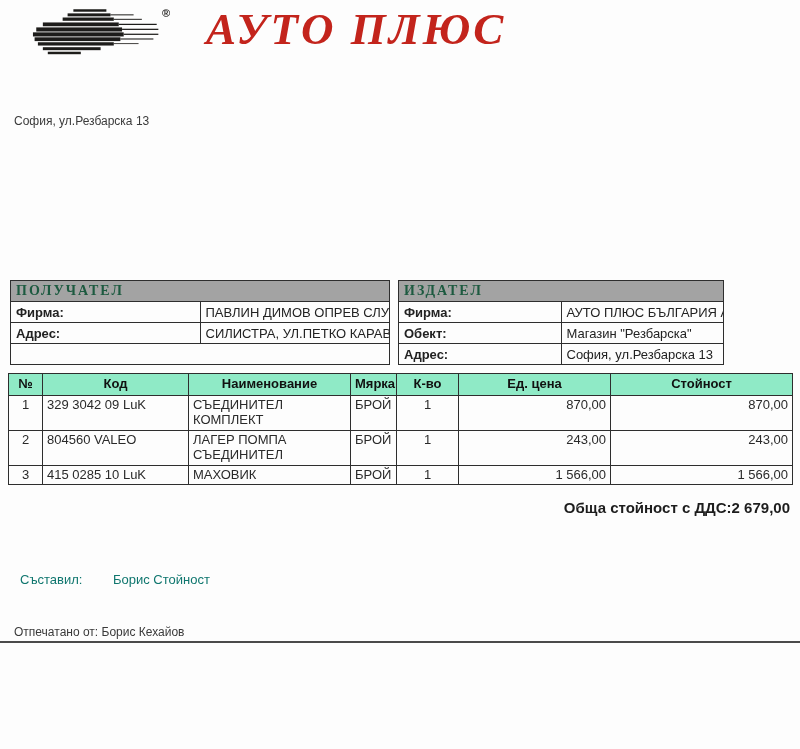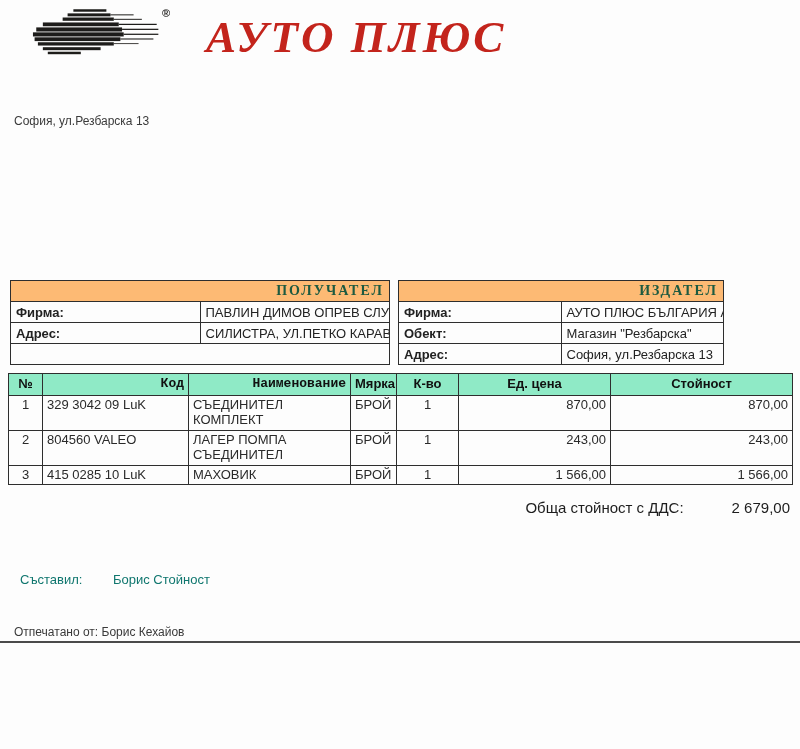--- a/index.html
+++ b/index.html
@@ -11,21 +11,21 @@
     color:#222;
     overflow:hidden;
     margin:0 auto;
   }
   
   .logo-block{position:absolute;top:5px;left:28px;display:flex;align-items:flex-start;}
   .car-logo{width:132px;height:58px;}
   .car-logo rect{fill:#1d1c1a;}
   .reg-mark{font-size:11px;font-weight:bold;color:#1d1c1a;margin:2px 2px 0 2px;}
   .brand{
-    margin-left:34px;margin-top:10px;
+    margin-left:34px;margin-top:2px;
     font-family:"Liberation Serif", serif;
     font-style:italic;font-weight:bold;
     font-size:45px;line-height:1;
     color:#c3241c;letter-spacing:3px;
     white-space:nowrap;
   }
   .tagline{
     position:absolute;top:66px;left:30px;
     font-size:25px;font-weight:bold;font-style:italic;
     color:#1c1c1c;letter-spacing:0.5px;white-space:nowrap;
@@ -46,47 +46,47 @@
 
   
   .party-tables{position:absolute;top:280px;left:0;width:800px;}
   table{border-collapse:collapse;}
   .party{position:absolute;top:0;}
   .party-left{left:10px;width:380px;}
   .party-right{left:398px;width:326px;}
   .party table{width:100%;table-layout:fixed;}
   .party td,.party th{border:1px solid #2e2e2e;font-size:13px;padding:1px 5px;height:18px;overflow:hidden;white-space:nowrap;}
   .party th{
-    background:#fdba74;
+    background:#a3a3a3;
     font-family:"Liberation Serif", serif;
     font-weight:bold;font-size:14px;letter-spacing:2px;
-    color:#1d5a40;text-align:right;
+    color:#1d5a40;text-align:left;
   }
   .party .lbl{font-weight:bold;width:66px;}
   .party-left .lbl{width:70px;}
 
   
   .items{position:absolute;top:373px;left:8px;width:784px;}
   .items table{width:784px;table-layout:fixed;}
   .items th,.items td{border:1px solid #2e2e2e;font-size:13px;padding:1px 4px;vertical-align:top;overflow:hidden;}
   .items th{background:#8feac6;font-weight:bold;color:#111;height:18px;padding-top:2px;}
-  .items th.al{text-align:right;font-family:Liberation Mono, monospace;}
+  .items th.al{text-align:center;}
   .items td{color:#2a2a2a;}
   .c-num{text-align:center;}
   .c-qty{text-align:center;}
   .c-price{text-align:right;}
   .c-name{white-space:pre-line;}
   .row-tall td{height:32px;}
   .row-short td{height:16px;}
 
   
   .total-row{
     position:absolute;top:499px;right:10px;
-    display:flex;align-items:flex-start;gap:48px;
-    font-size:15px;font-weight:normal;color:#1d1d1d;
+    display:flex;align-items:flex-start;
+    font-size:15px;font-weight:bold;color:#1d1d1d;
   }
   .composed{position:absolute;top:572px;left:20px;font-size:13px;color:#0f766e;}
   .composed .composed-name{position:absolute;left:93px;top:0;white-space:nowrap;}
   .footer-printed-by{position:absolute;top:625px;left:14px;font-size:12px;color:#3a3a3a;white-space:nowrap;}
   .footer-rule{position:absolute;top:641px;left:0;width:800px;border-top:2px solid #4a4a4a;}
   .footer-printed-with{position:absolute;top:645px;left:14px;font-size:12px;color:#3a3a3a;white-space:nowrap;}
 </style>
 </head>
 <body>
 

